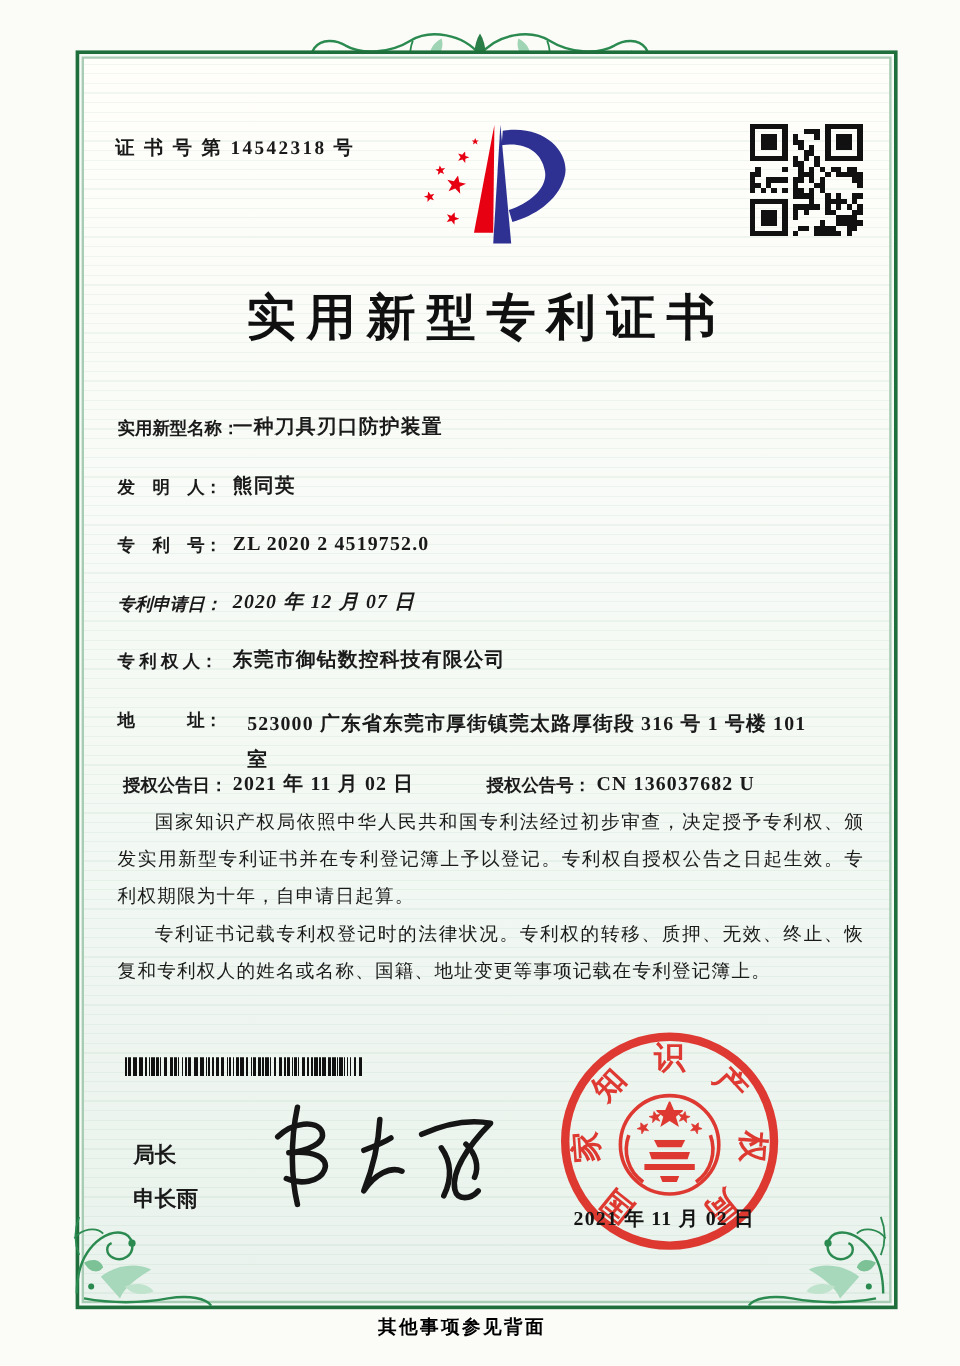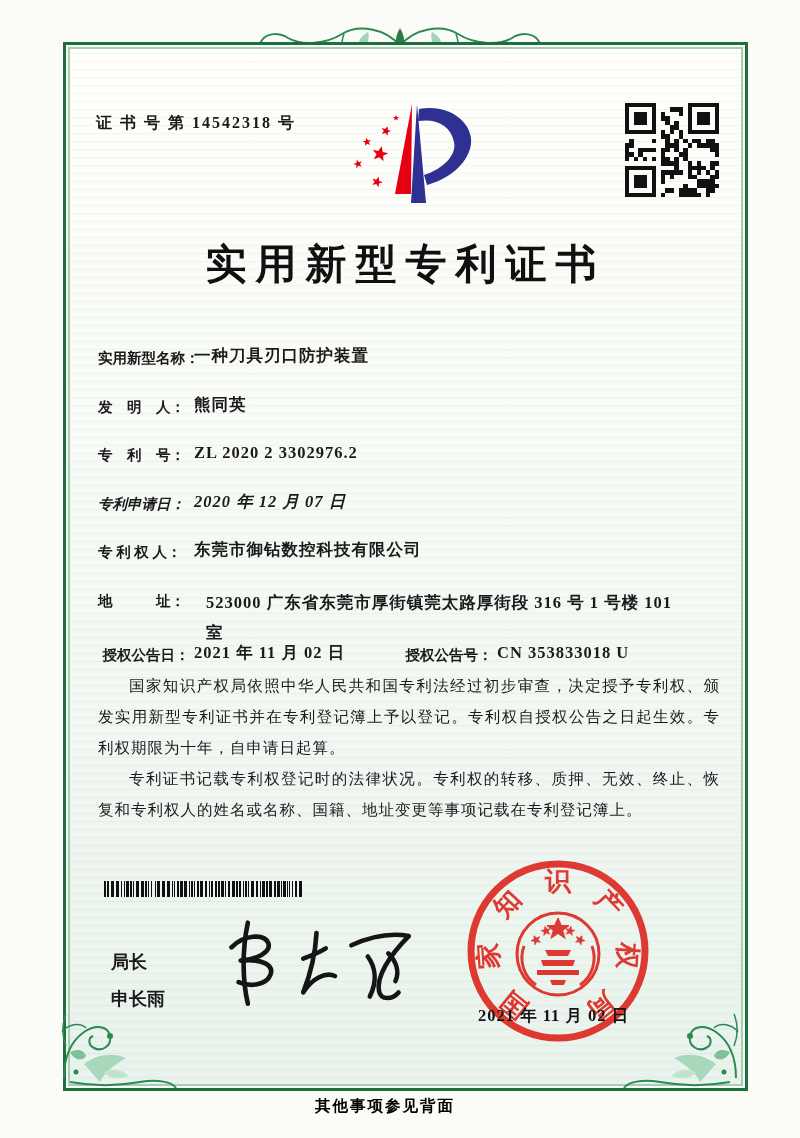--- a/index.html
+++ b/index.html
@@ -247,42 +247,42 @@
       <div class="row row-name">
         <span class="lbl">实用新型名称：</span>
         <span class="val">一种刀具刃口防护装置</span>
       </div>
       <div class="row row-inventor">
         <span class="lbl">发　明　人：</span>
         <span class="val">熊同英</span>
       </div>
       <div class="row row-patno">
         <span class="lbl">专　利　号：</span>
-        <span class="val">ZL 2020 2 3302976.2</span>
+        <span class="val">ZL 2020 2 4519752.0</span>
       </div>
       <div class="row row-filing">
         <span class="lbl">专利申请日：</span>
         <span class="val">2020 年 12 月 07 日</span>
       </div>
       <div class="row row-patentee">
         <span class="lbl">专 利 权 人：</span>
         <span class="val">东莞市御钻数控科技有限公司</span>
       </div>
       <div class="row row-addr">
         <span class="lbl">地　　　址：</span>
         <span class="val">523000 广东省东莞市厚街镇莞太路厚街段 316 号 1 号楼 101 室</span>
       </div>
       <div class="row row-grant">
         <span class="pair pair-l">
           <span class="lbl">授权公告日：</span>
           <span class="val">2021 年 11 月 02 日</span>
         </span>
         <span class="pair">
           <span class="lbl">授权公告号：</span>
-          <span class="val">CN 353833018 U</span>
+          <span class="val">CN 136037682 U</span>
         </span>
       </div>
     </div>
 
     <div class="paras">
       <p>国家知识产权局依照中华人民共和国专利法经过初步审查，决定授予专利权、颁发实用新型专利证书并在专利登记簿上予以登记。专利权自授权公告之日起生效。专利权期限为十年，自申请日起算。</p>
       <p>专利证书记载专利权登记时的法律状况。专利权的转移、质押、无效、终止、恢复和专利权人的姓名或名称、国籍、地址变更等事项记载在专利登记簿上。</p>
     </div>
 
     <div class="barcode">

